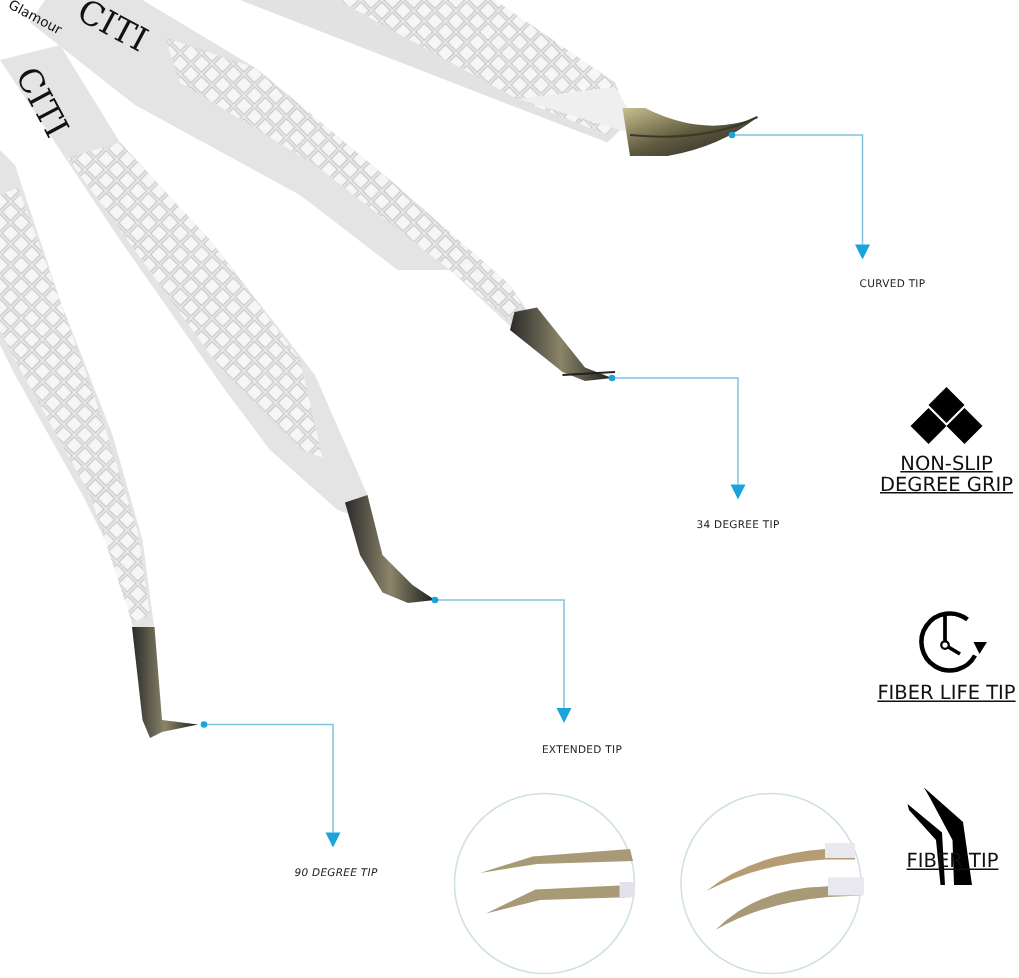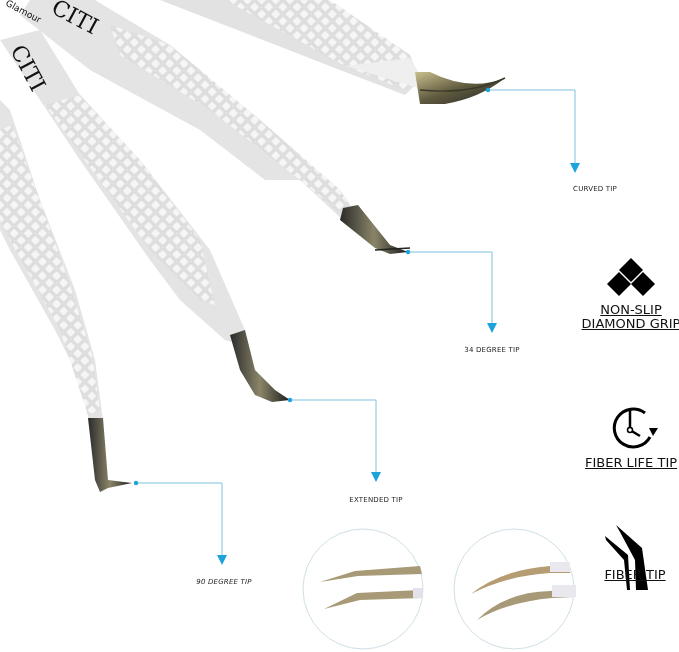--- a/index.html
+++ b/index.html
@@ -111,27 +111,27 @@
     <circle cx="630" cy="430" r="2.5" fill="#fff" stroke="#000" stroke-width="1.5"></circle>
     <g fill="#000">
       <path d="M616,525 L642,548 L648,590 L636,590 L635,560 L620,532 Z"></path>
       <path d="M605,536 L628,555 L630,590 L627,590 L624,560 L606,540 Z"></path>
     </g>
   </svg>
 
   
   <div class="callout-label" style="left:570px; top:185px;margin-left:25px;">CURVED TIP</div>
   <div class="callout-label" style="left:492px; top:346px;">34 DEGREE TIP</div>
-  <div class="callout-label" style="left:376px; top:496px;">EXTENDED TIP</div>
+  <div class="callout-label" style="left:388px; top:496px;">EXTENDED TIP</div>
   <div class="callout-label" style="left:224px; top:578px;font-style:italic;">90 DEGREE TIP</div>
 
   
   <div class="feature-label" style="left:631px; top:303px;">
     <div>NON-SLIP</div>
-    <div>DIAMOND GRIP</div>
+    <div>DEGREE GRIP</div>
   </div>
   <div class="feature-label" style="left:631px; top:456px;">
     <div>FIBER LIFE TIP</div>
   </div>
   <div class="feature-label" style="left:635px; top:568px;">
     <div>FIBER TIP</div>
   </div>
 </div>
 
 </body></html>

